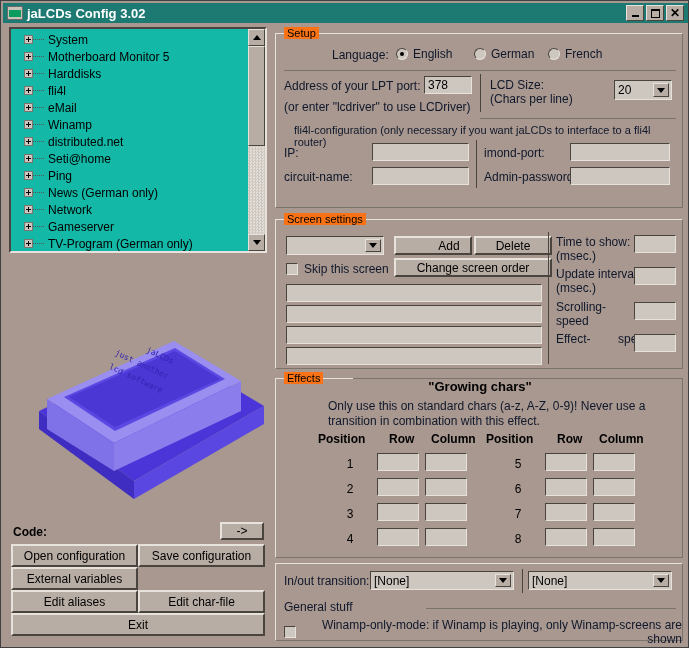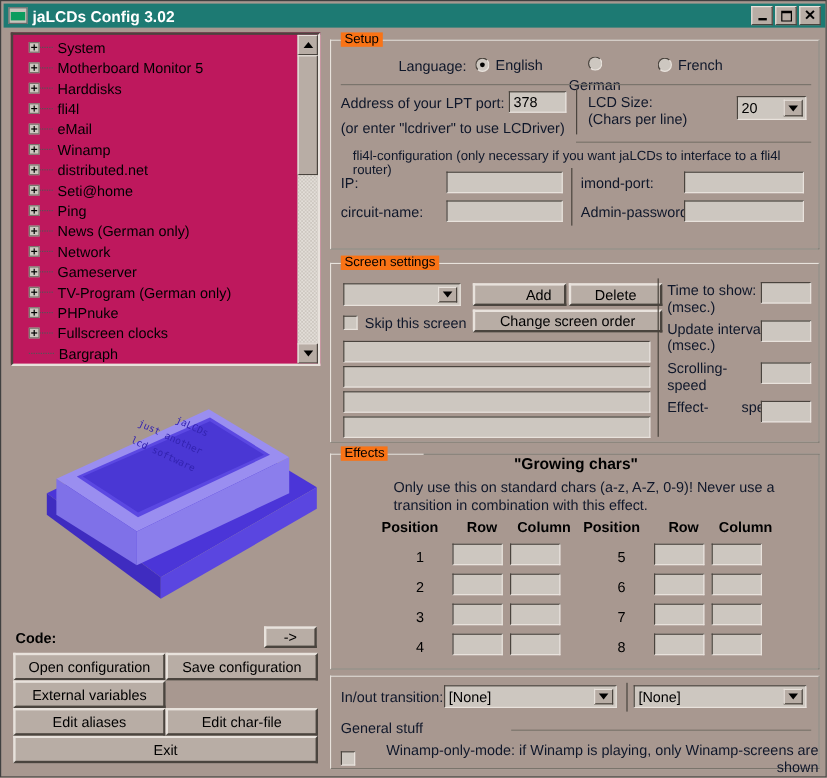--- a/index.html
+++ b/index.html
@@ -36,22 +36,22 @@
     background: #b8ada5;
     border-top: 1px solid #e8e2dc; border-left: 1px solid #e8e2dc;
     border-right: 1px solid #4a443e; border-bottom: 1px solid #4a443e;
     display: flex; align-items: center; justify-content: center;
     font-size: 10px; color: #000; line-height: 1; font-family: "Liberation Sans", sans-serif;
   }
   .wbtn .min { width: 7px; height: 2px; background: #000; margin-top: 5px; }
   .wbtn .max { width: 9px; height: 9px; border: 1px solid #000; border-top-width: 2px; }
   
   #tree-panel {
-    position: absolute; left: 8px; top: 26px; width: 258px; height: 278px;
-    background: #be185d;
+    position: absolute; left: 8px; top: 26px; width: 258px; height: 226px;
+    background: #14b8a6;
     border-top: 2px solid #4a443e; border-left: 2px solid #4a443e;
     border-right: 2px solid #e8e2dc; border-bottom: 2px solid #e8e2dc;
     overflow: hidden;
   }
   #tree-inner { position: absolute; left: 0; top: 0; right: 17px; bottom: 0; padding-top: 2px; }
   .tnode { display: flex; align-items: center; height: 17px; padding-left: 13px; }
   .tbox {
     width: 9px; height: 9px; background: #cdc7c0; border: 1px solid #7a746c;
     position: relative; flex: 0 0 auto;
   }
@@ -327,21 +327,21 @@
 
   <div class="group" id="setup-group">
     <div class="group-inner"></div>
     <div class="group-title">Setup</div>
 
     <div class="lbl abs" style="left:56px; top:14px;">Language:</div>
     <div class="radio abs" style="left:120px; top:13px;">
       <div class="rdot on"></div>
       <span class="lbl">English</span>
     </div>
-    <div class="radio abs" style="left:198px; top:13px;flex-direction:column;">
+    <div class="radio abs" style="left:198px; top:13px;">
       <div class="rdot"></div>
       <span class="lbl">German</span>
     </div>
     <div class="radio abs" style="left:272px; top:13px;">
       <div class="rdot"></div>
       <span class="lbl">French</span>
     </div>
 
     <div class="hsep" style="left:8px; top:36px; width:392px;"></div>
 

